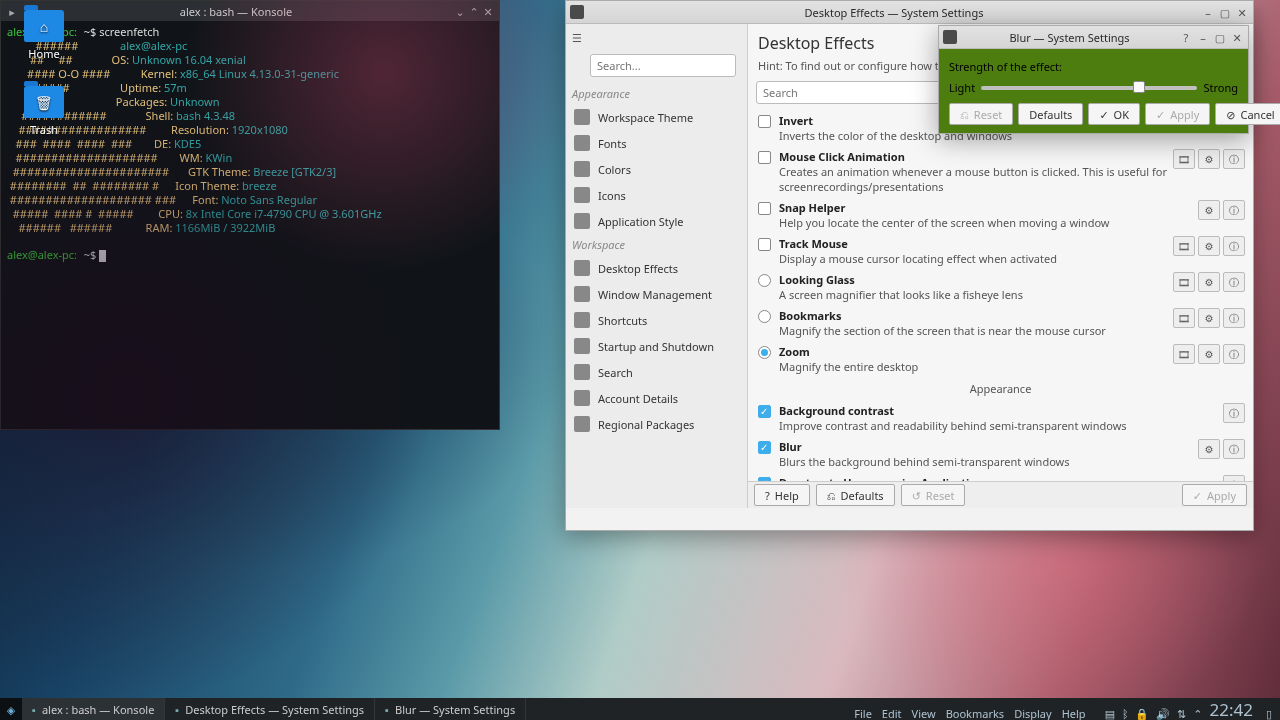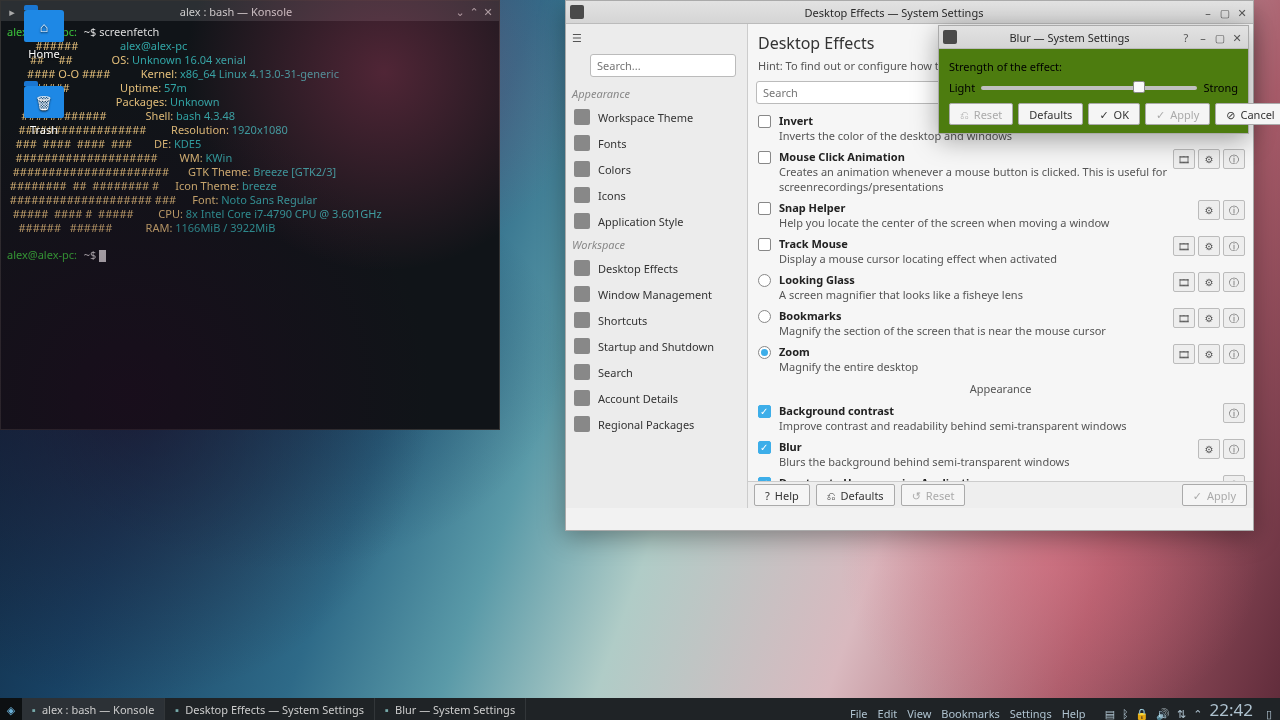--- a/index.html
+++ b/index.html
@@ -396,21 +396,21 @@
           <span style="color:#7aa">▪</span>
           <span>Blur — System Settings</span>
         </div>
       </div>
     <div class="tray">
       <div id="menubar" style="display:flex;gap:10px;margin-right:12px">
           <span>File</span>
           <span>Edit</span>
           <span>View</span>
           <span>Bookmarks</span>
-          <span>Settings</span>
+          <span>Display</span>
           <span>Help</span>
         </div>
       <span>▤</span>
       <span>ᛒ</span>
       <span>🔒</span>
       <span>🔊</span>
       <span>⇅</span>
       <span>⌃</span>
       <span class="clock">22:42</span>
       <span>▯</span>

